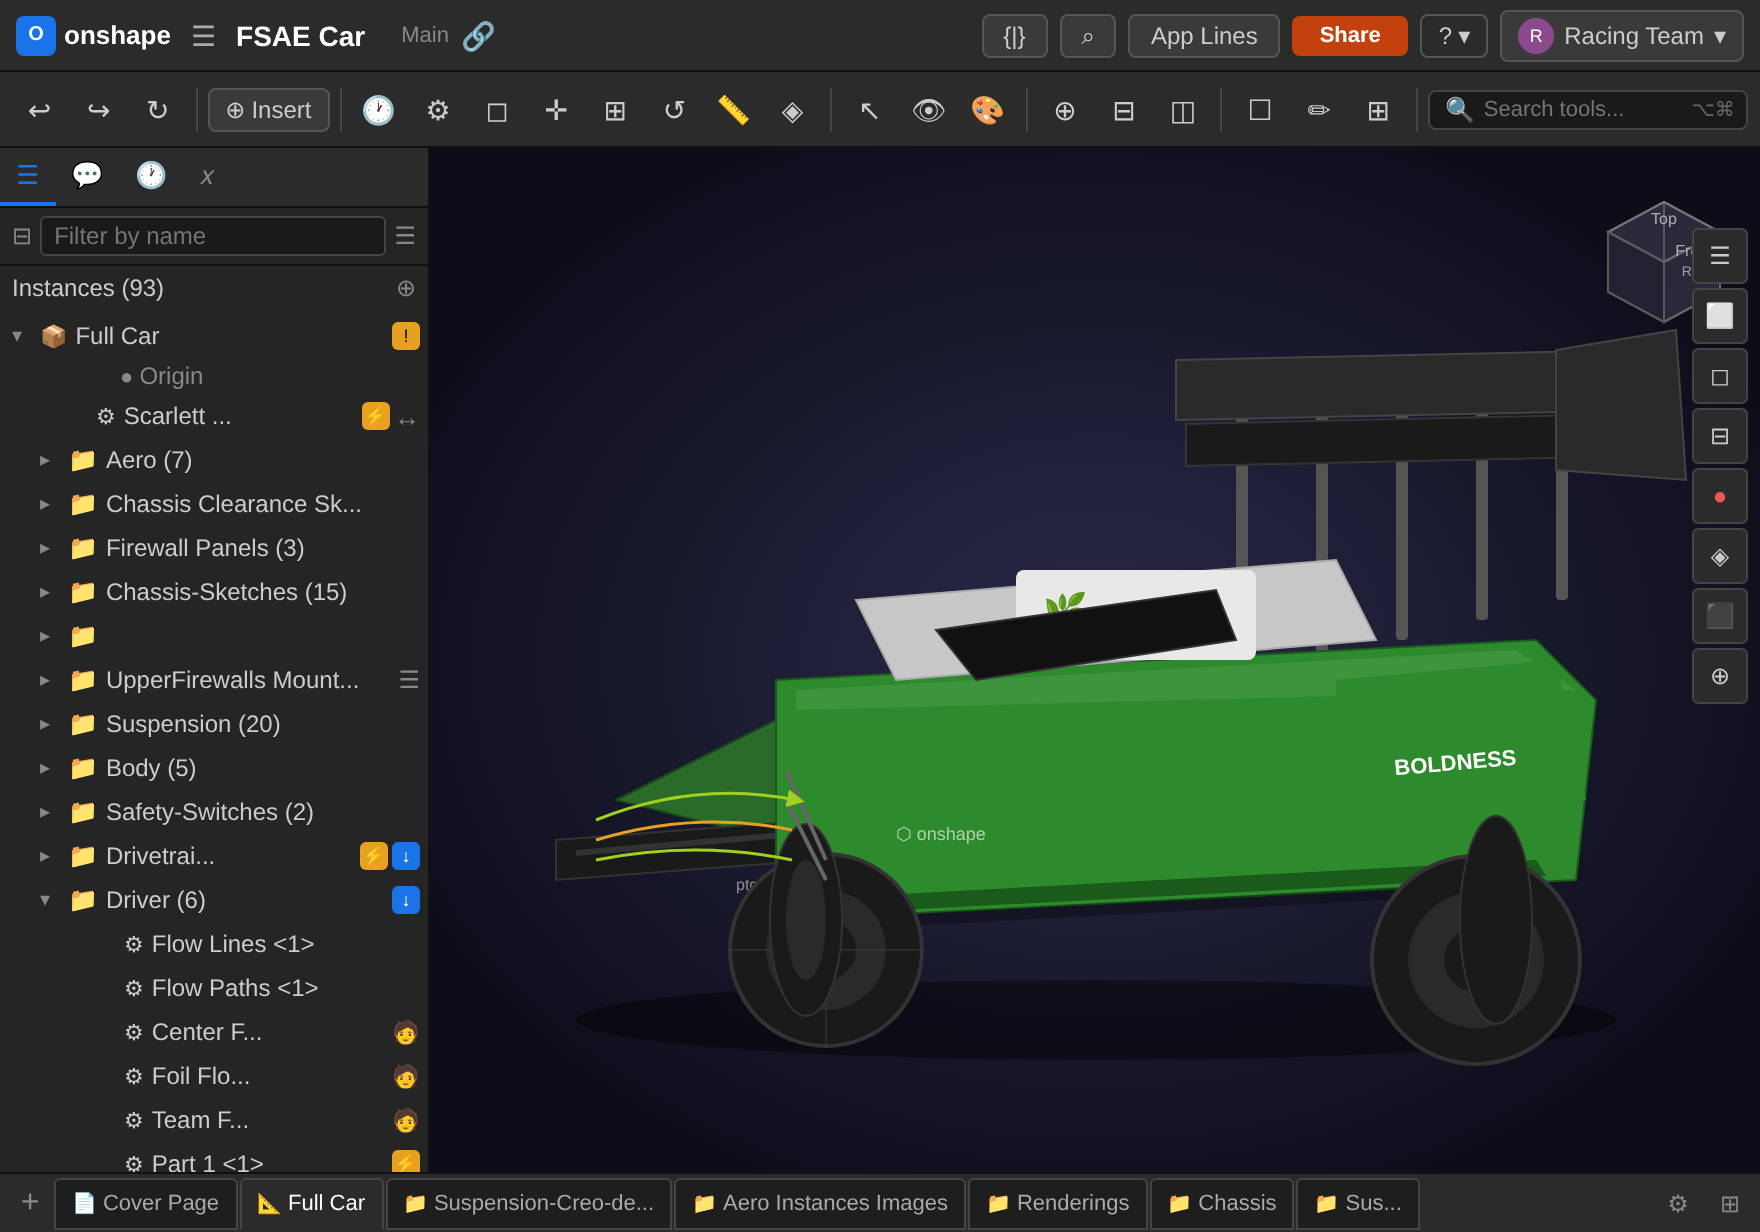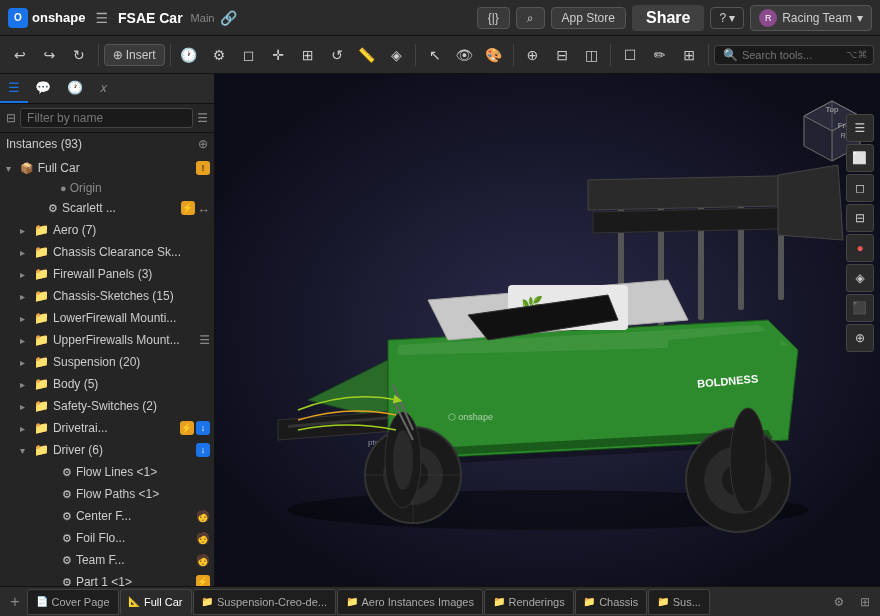--- a/index.html
+++ b/index.html
@@ -4,25 +4,25 @@
   <style>
     * { box-sizing: border-box; margin: 0; padding: 0; }
     body { font-family: -apple-system, BlinkMacSystemFont, 'Segoe UI', sans-serif; font-size: 12px; background: #1e1e1e; color: #ccc; width: 880px; height: 616px; overflow: hidden; display: flex; flex-direction: column; }
 
     
     .top-bar { display: flex; align-items: center; background: #2b2b2b; height: 36px; padding: 0 8px; gap: 6px; flex-shrink: 0; border-bottom: 1px solid #111; }
     .top-bar .logo { display: flex; align-items: center; gap: 4px; font-weight: bold; font-size: 13px; color: #fff; }
     .top-bar .logo .os-icon { width: 20px; height: 20px; background: #1a73e8; border-radius: 4px; display: flex; align-items: center; justify-content: center; color: #fff; font-size: 10px; font-weight: bold; }
     .top-bar .hamburger { color: #aaa; font-size: 14px; cursor: pointer; padding: 0 4px; }
     .top-bar .app-title { font-weight: bold; font-size: 14px; color: #fff; }
-    .top-bar .main-tag { font-size: 11px; color: #888; margin-left: 2px; }
+    .top-bar .main-tag { font-size: 11px; color: #888; margin-left: 12px; }
     .top-bar .link-icon { color: #888; font-size: 14px; }
     .top-bar .spacer { flex: 1; }
     .top-bar-btn { background: #3a3a3a; border: 1px solid #555; color: #ccc; border-radius: 4px; padding: 3px 10px; font-size: 12px; cursor: pointer; }
-    .share-btn { background: #404040; border: none; color: #fff; border-radius: 4px; padding: 4px 14px; font-size: 16px; font-weight: 600; cursor: pointer; }
+    .share-btn { background: #c2410c; border: none; color: #fff; border-radius: 4px; padding: 4px 14px; font-size: 11px; font-weight: 600; cursor: pointer; }
     .help-btn { background: none; border: 1px solid #555; color: #ccc; border-radius: 4px; padding: 3px 8px; font-size: 12px; cursor: pointer; display: flex; align-items: center; gap: 3px; }
     .team-btn { background: #3a3a3a; border: 1px solid #555; color: #ccc; border-radius: 4px; padding: 3px 8px; font-size: 12px; cursor: pointer; display: flex; align-items: center; gap: 5px; }
     .team-avatar { width: 18px; height: 18px; border-radius: 50%; background: #8b4a8b; display: flex; align-items: center; justify-content: center; font-size: 9px; color: #fff; }
 
     
     .toolbar { display: flex; align-items: center; background: #2b2b2b; height: 38px; padding: 0 6px; gap: 2px; flex-shrink: 0; border-bottom: 1px solid #111; }
     .toolbar-icon { width: 28px; height: 28px; display: flex; align-items: center; justify-content: center; color: #ccc; border-radius: 3px; cursor: pointer; font-size: 14px; }
     .toolbar-sep { width: 1px; height: 22px; background: #444; margin: 0 3px; }
     .toolbar-insert { display: flex; align-items: center; gap: 3px; padding: 3px 8px; background: #3a3a3a; border: 1px solid #555; border-radius: 4px; cursor: pointer; font-size: 12px; color: #ccc; }
     .search-tools { display: flex; align-items: center; background: #1a1a1a; border: 1px solid #444; border-radius: 4px; padding: 2px 8px; gap: 4px; min-width: 140px; }
@@ -97,21 +97,21 @@
     <div class="os-icon">O</div>
     <span>onshape</span>
   </div>
   <span class="hamburger">☰</span>
   <span class="app-title">FSAE Car</span>
   <span class="main-tag">Main</span>
   <span class="link-icon">🔗</span>
   <div class="spacer"></div>
   <button class="top-bar-btn">{|}</button>
   <button class="top-bar-btn">⌕</button>
-  <button class="top-bar-btn">App Store</button>
+  <button class="top-bar-btn">App Lines</button>
   <button class="share-btn">Share</button>
   <button class="help-btn">
     <span>?</span>
     <span>▾</span>
   </button>
   <button class="team-btn">
     <div class="team-avatar">R</div>
     <span>Racing Team</span>
     <span>▾</span>
   </button>
@@ -219,21 +219,20 @@
 
       <div class="tree-item tree-indent-1">
         <span class="chevron">▸</span>
         <span class="folder-icon">📁</span>
         <span class="label">Chassis-Sketches (15)</span>
       </div>
 
       <div class="tree-item tree-indent-1">
         <span class="chevron">▸</span>
         <span class="folder-icon">📁</span>
-        <span class="label">LowerFirewall Mounti...</span>
       </div>
 
       <div class="tree-item tree-indent-1">
         <span class="chevron">▸</span>
         <span class="folder-icon">📁</span>
         <span class="label">UpperFirewalls Mount...</span>
         <span style="margin-left:auto; color:#888;">☰</span>
       </div>
 
       <div class="tree-item tree-indent-1">

